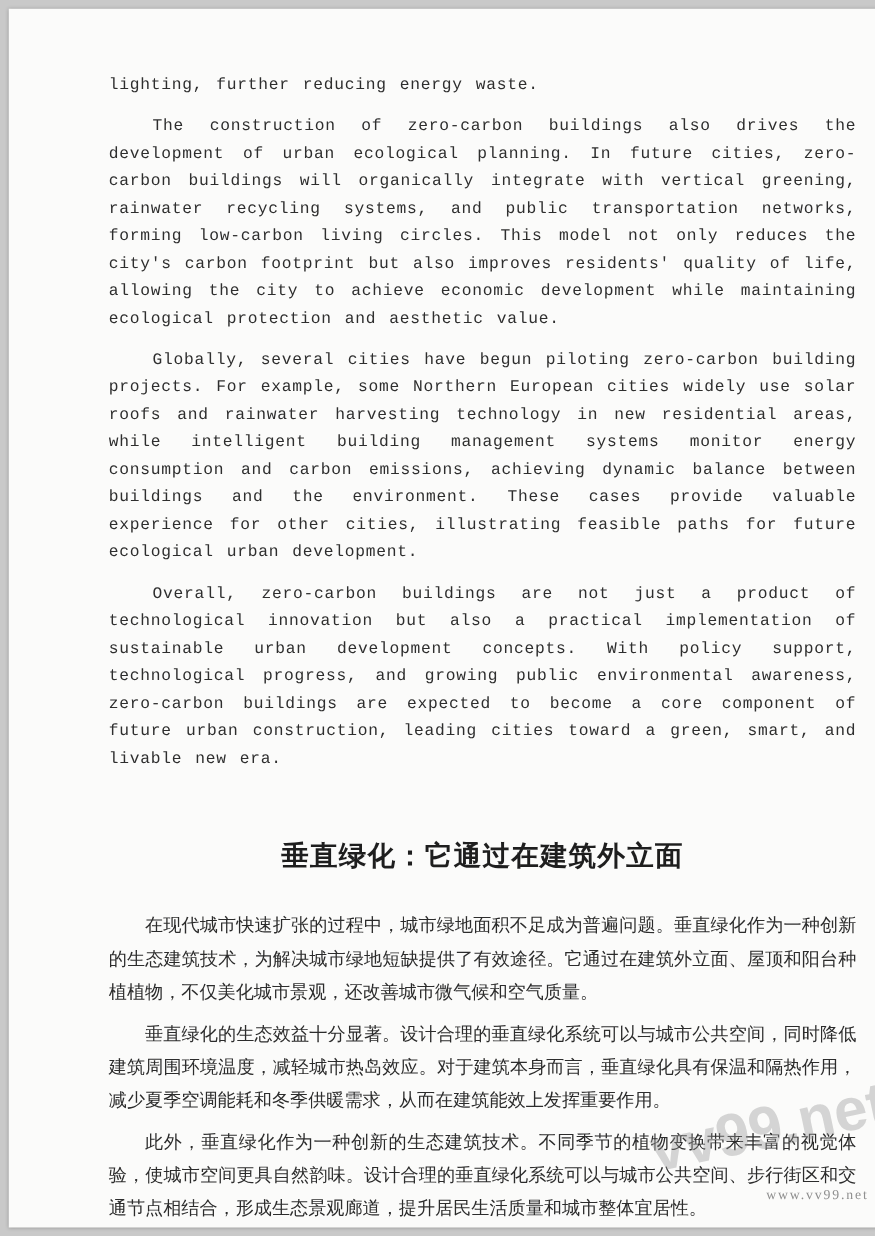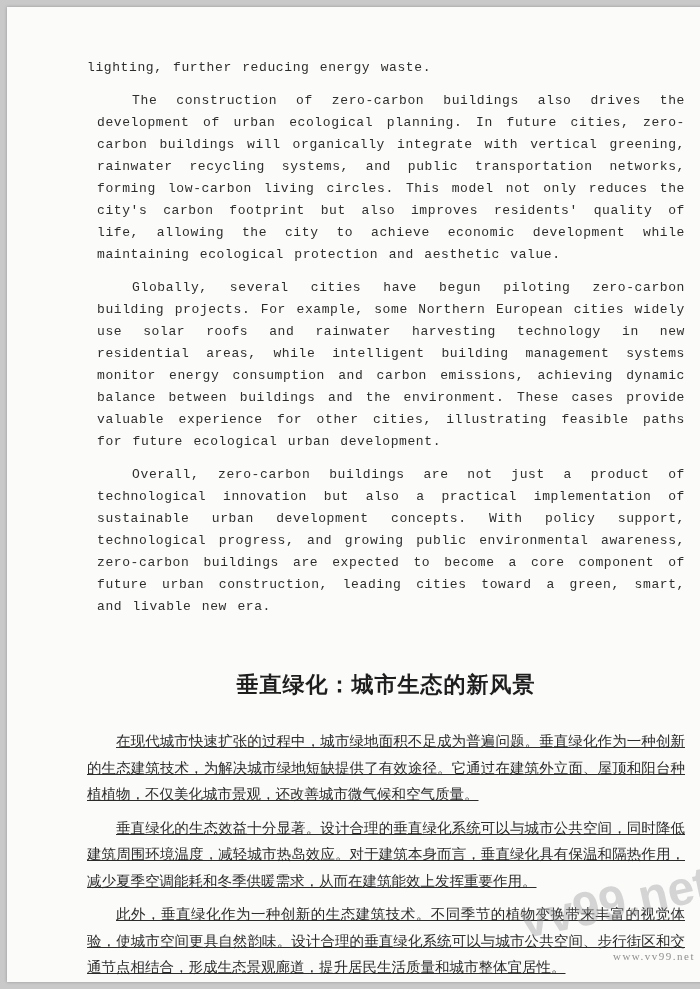--- a/index.html
+++ b/index.html
@@ -36,41 +36,39 @@
     font-size: 13px;
     line-height: 22px;
     letter-spacing: 0.6px;
     word-spacing: 2px;
     color: #2e2e2e;
     text-align: justify;
     margin: 0 0 11px 0;
   }
   .en-para.indent {
     text-indent: 4.5ch;
-    margin-left: 10px;
   }
   
   .zh-title {
     font-family: "Liberation Serif", "DejaVu Serif", serif;
     font-size: 22px;
     font-weight: bold;
     color: #1e1e1e;
     text-align: center;
     margin: 52px 0 28px 0;
     letter-spacing: 1px;
   }
   .zh-para {
     font-family: "Liberation Serif", "DejaVu Serif", serif;
     font-size: 14.5px;
     line-height: 26.5px;
     color: #2c2c2c;
     text-align: justify;
     text-indent: 2em;
     margin: 0 0 7px 0;
-    text-decoration: underline;
   }
   
   .watermark-diagonal {
     position: absolute;
     right: 18px;
     bottom: 52px;
     font-family: "Liberation Sans", "DejaVu Sans", sans-serif;
     font-size: 48px;
     font-weight: bold;
     color: rgba(150, 150, 150, 0.38);
@@ -97,21 +95,21 @@
 <div class="page">
   <div class="content">
 
     <section>
       <p class="en-para">lighting, further reducing energy waste.</p>
       <p class="en-para indent">The construction of zero-carbon buildings also drives the development of urban ecological planning. In future cities, zero-carbon buildings will organically integrate with vertical greening, rainwater recycling systems, and public transportation networks, forming low-carbon living circles. This model not only reduces the city's carbon footprint but also improves residents' quality of life, allowing the city to achieve economic development while maintaining ecological protection and aesthetic value.</p>
       <p class="en-para indent">Globally, several cities have begun piloting zero-carbon building projects. For example, some Northern European cities widely use solar roofs and rainwater harvesting technology in new residential areas, while intelligent building management systems monitor energy consumption and carbon emissions, achieving dynamic balance between buildings and the environment. These cases provide valuable experience for other cities, illustrating feasible paths for future ecological urban development.</p>
       <p class="en-para indent">Overall, zero-carbon buildings are not just a product of technological innovation but also a practical implementation of sustainable urban development concepts. With policy support, technological progress, and growing public environmental awareness, zero-carbon buildings are expected to become a core component of future urban construction, leading cities toward a green, smart, and livable new era.</p>
     </section>
 
-    <h1 class="zh-title">垂直绿化：城市生态的新风景</h1>
+    <h1 class="zh-title">垂直绿化：它通过在建筑外立面</h1>
 
     <section>
       <p class="zh-para">在现代城市快速扩张的过程中，城市绿地面积不足成为普遍问题。垂直绿化作为一种创新的生态建筑技术，为解决城市绿地短缺提供了有效途径。它通过在建筑外立面、屋顶和阳台种植植物，不仅美化城市景观，还改善城市微气候和空气质量。</p>
       <p class="zh-para">垂直绿化的生态效益十分显著。设计合理的垂直绿化系统可以与城市公共空间，同时降低建筑周围环境温度，减轻城市热岛效应。对于建筑本身而言，垂直绿化具有保温和隔热作用，减少夏季空调能耗和冬季供暖需求，从而在建筑能效上发挥重要作用。</p>
       <p class="zh-para">此外，垂直绿化作为一种创新的生态建筑技术。不同季节的植物变换带来丰富的视觉体验，使城市空间更具自然韵味。设计合理的垂直绿化系统可以与城市公共空间、步行街区和交通节点相结合，形成生态景观廊道，提升居民生活质量和城市整体宜居性。</p>
 
     </section>
 
   </div>
 

